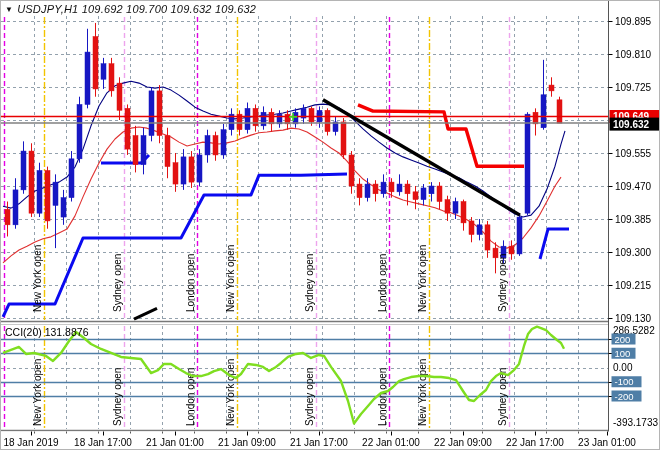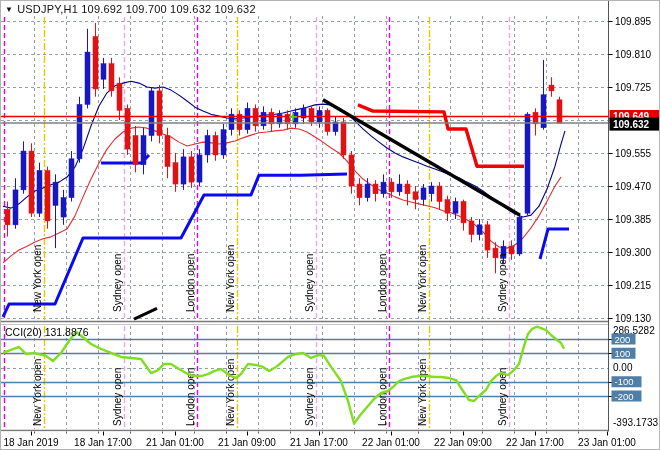--- a/index.html
+++ b/index.html
@@ -1,17 +1,17 @@
 <!DOCTYPE html>
 <html><head>
 <meta charset="utf-8">
 <style>
   html,body{margin:0;padding:0;background:#d8d8d8;font-family:"Liberation Sans",sans-serif;}
   .window{position:relative;width:660px;height:450px;background:#ffffff;border:1px solid #b4b4b4;box-sizing:border-box;overflow:hidden;}
-  .titlebar{position:absolute;left:4px;top:2px;z-index:5;font-size:11px;color:#101010;letter-spacing:0.2px;white-space:nowrap;}
+  .titlebar{position:absolute;left:4px;top:2px;z-index:5;font-size:11px;color:#101010;letter-spacing:0.2px;white-space:nowrap;font-style:italic;}
   .titlebar .dd{font-size:8px;vertical-align:1px;margin-right:4px;cursor:pointer;}
   svg{position:absolute;left:0;top:0;}
   text{font-family:"Liberation Sans",sans-serif;}
 </style>
 </head>
 <body>
 
 <div class="window">
   <div class="titlebar">
     <span class="dd">▼</span><span>USDJPY,H1 109.692 109.700 109.632 109.632</span>

